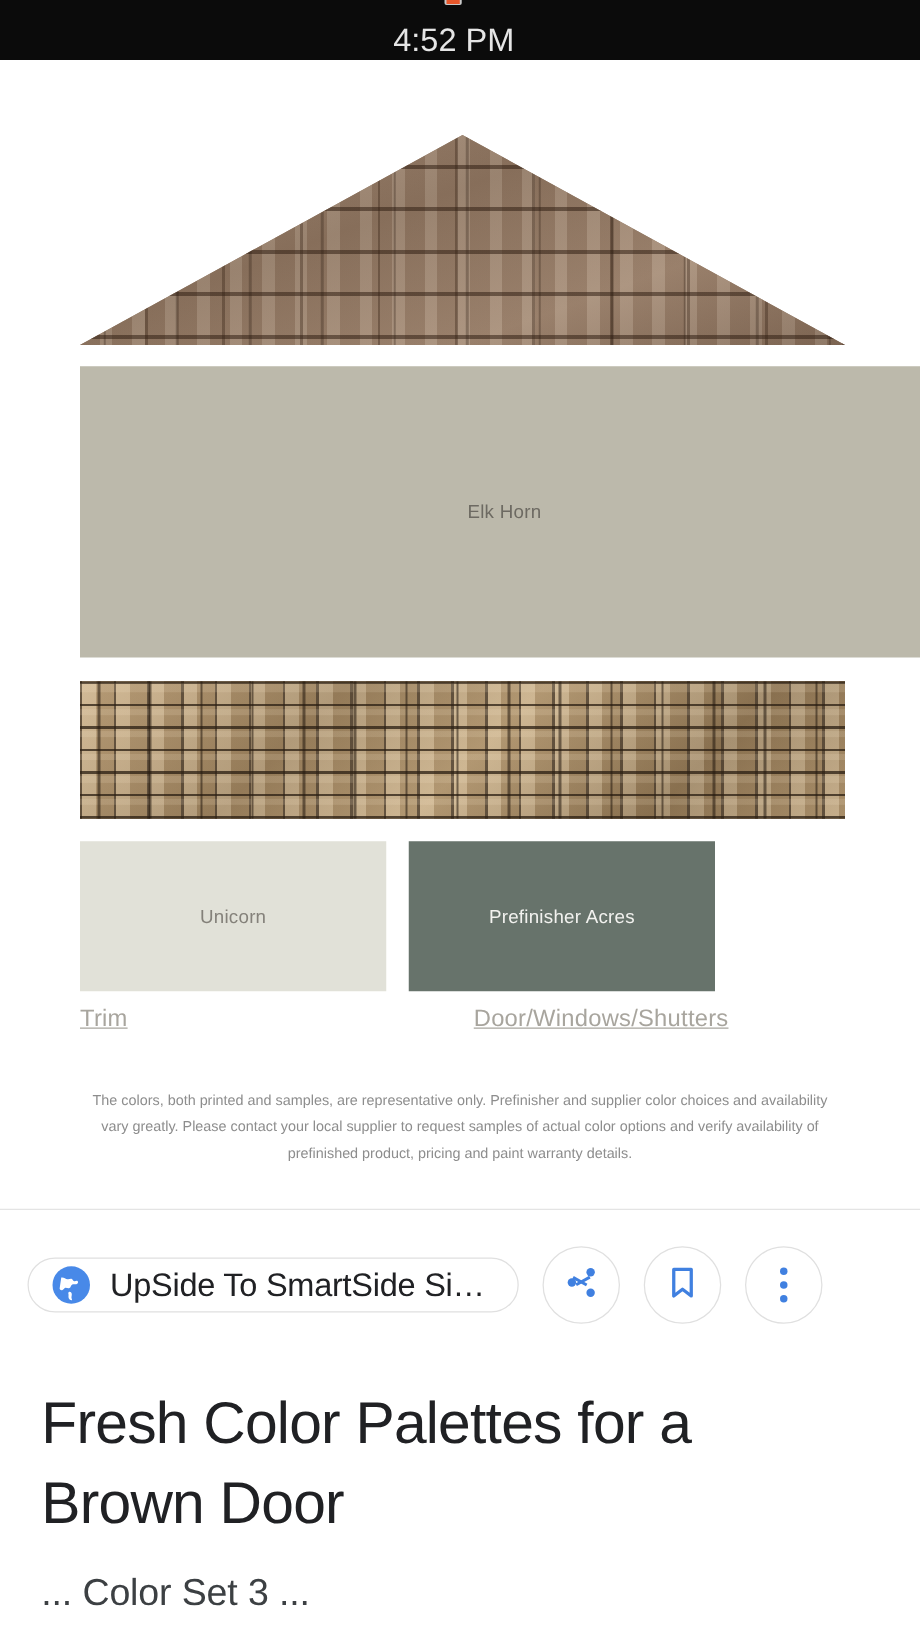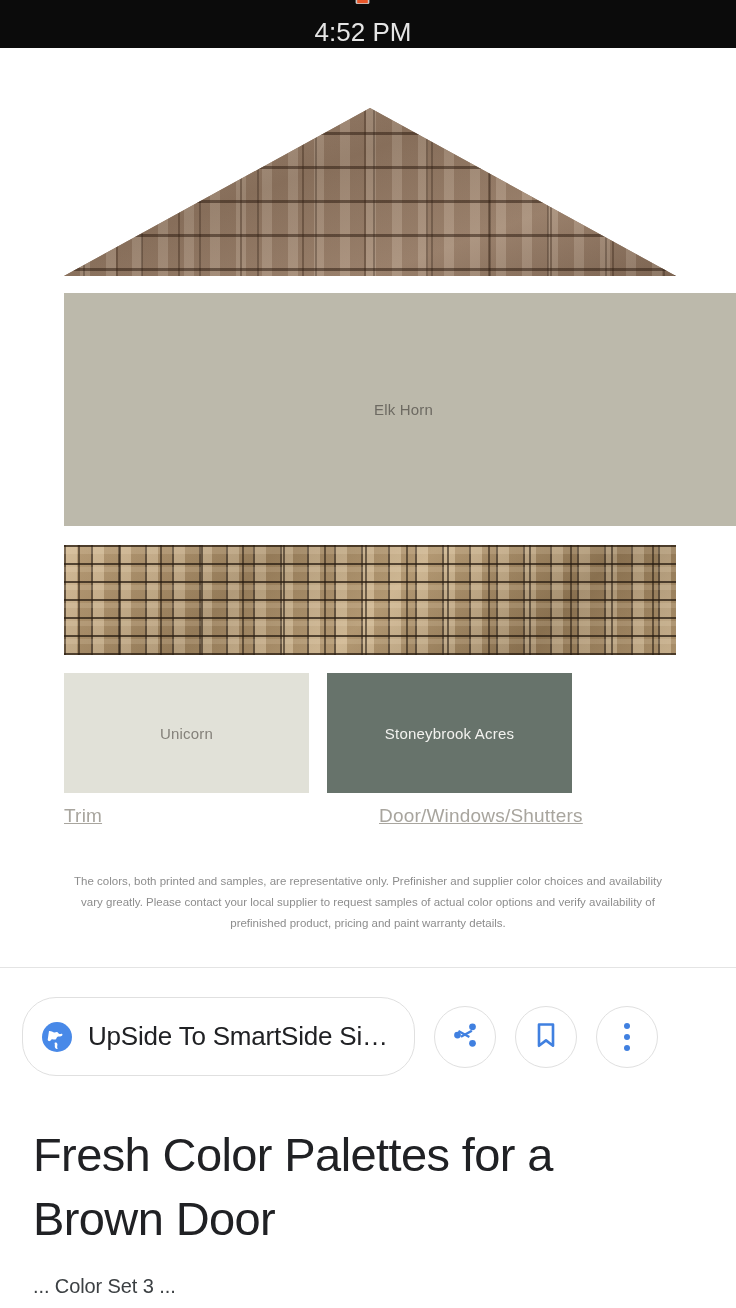--- a/index.html
+++ b/index.html
@@ -146,21 +146,21 @@
     position:relative; width:736px;
     background:#ffffff;
     padding:29px 0 0 0;
   }
   .actionrow{
     display:flex; align-items:center;
     padding-left:22px; gap:19px;
   }
   .urlchip{
     display:flex; align-items:center; gap:14px;
-    height:79px; padding:0 26px 0 17px;
+    height:44px; padding:0 26px 0 17px;
     border:1px solid #e0e0e0; border-radius:34px;
     background:#ffffff; max-width:420px;
   }
   .favicon{ flex:0 0 auto; width:34px; height:34px; }
   .urltext{
     font-size:26px; color:#202124; white-space:nowrap;
     overflow:hidden; letter-spacing:-.2px;
   }
   .circlebtn{
     width:62px; height:62px; border-radius:50%;
@@ -172,21 +172,21 @@
   .dot{ width:6px; height:6px; border-radius:50%; background:#4080e0; }
 
   .title{
     margin:47px 0 0 33px;
     width:600px;
     font-size:47px; line-height:64px;
     color:#202124; font-weight:normal; letter-spacing:-.6px;
   }
   .snippet{
     margin:24px 0 0 33px;
-    font-size:20px; color:#3c4043; letter-spacing:-.1px;
+    font-size:30px; color:#3c4043; letter-spacing:-.1px;
   }
 </style>
 </head>
 <body>
 
 <div class="statusbar">
   <span class="sb-icon">
     <svg width="26" height="26" viewBox="0 0 24 24">
       <path fill="#ffffff" d="M12 2a10 10 0 1 0 0 20 10 10 0 0 0 0-20zm0 2.2a7.8 7.8 0 0 1 7.8 7.8A7.8 7.8 0 0 1 12 19.8z" opacity="0.55"></path>
       <circle cx="12" cy="12" r="8.2" fill="#ffffff"></circle>
@@ -247,21 +247,21 @@
     <span class="siding-label">Elk Horn</span>
   </div>
 
   <div class="stone"></div>
 
   <div class="swatches">
     <div class="swatch swatch-trim">
       <span class="swatch-name">Unicorn</span>
     </div>
     <div class="swatch swatch-door">
-      <span class="swatch-name">Stoneybrook Acres</span>
+      <span class="swatch-name">Prefinisher Acres</span>
     </div>
   </div>
 
   <div class="swatch-captions">
     <span class="swatch-caption">Trim</span>
     <span class="swatch-caption">Door/Windows/Shutters</span>
   </div>
 
   <div class="disclaimer">The colors, both printed and samples, are representative only. Prefinisher and supplier color choices and availability vary greatly.  Please contact your local supplier to request samples of actual color options and verify availability of prefinished product, pricing and paint warranty details.</div>
 </div>

